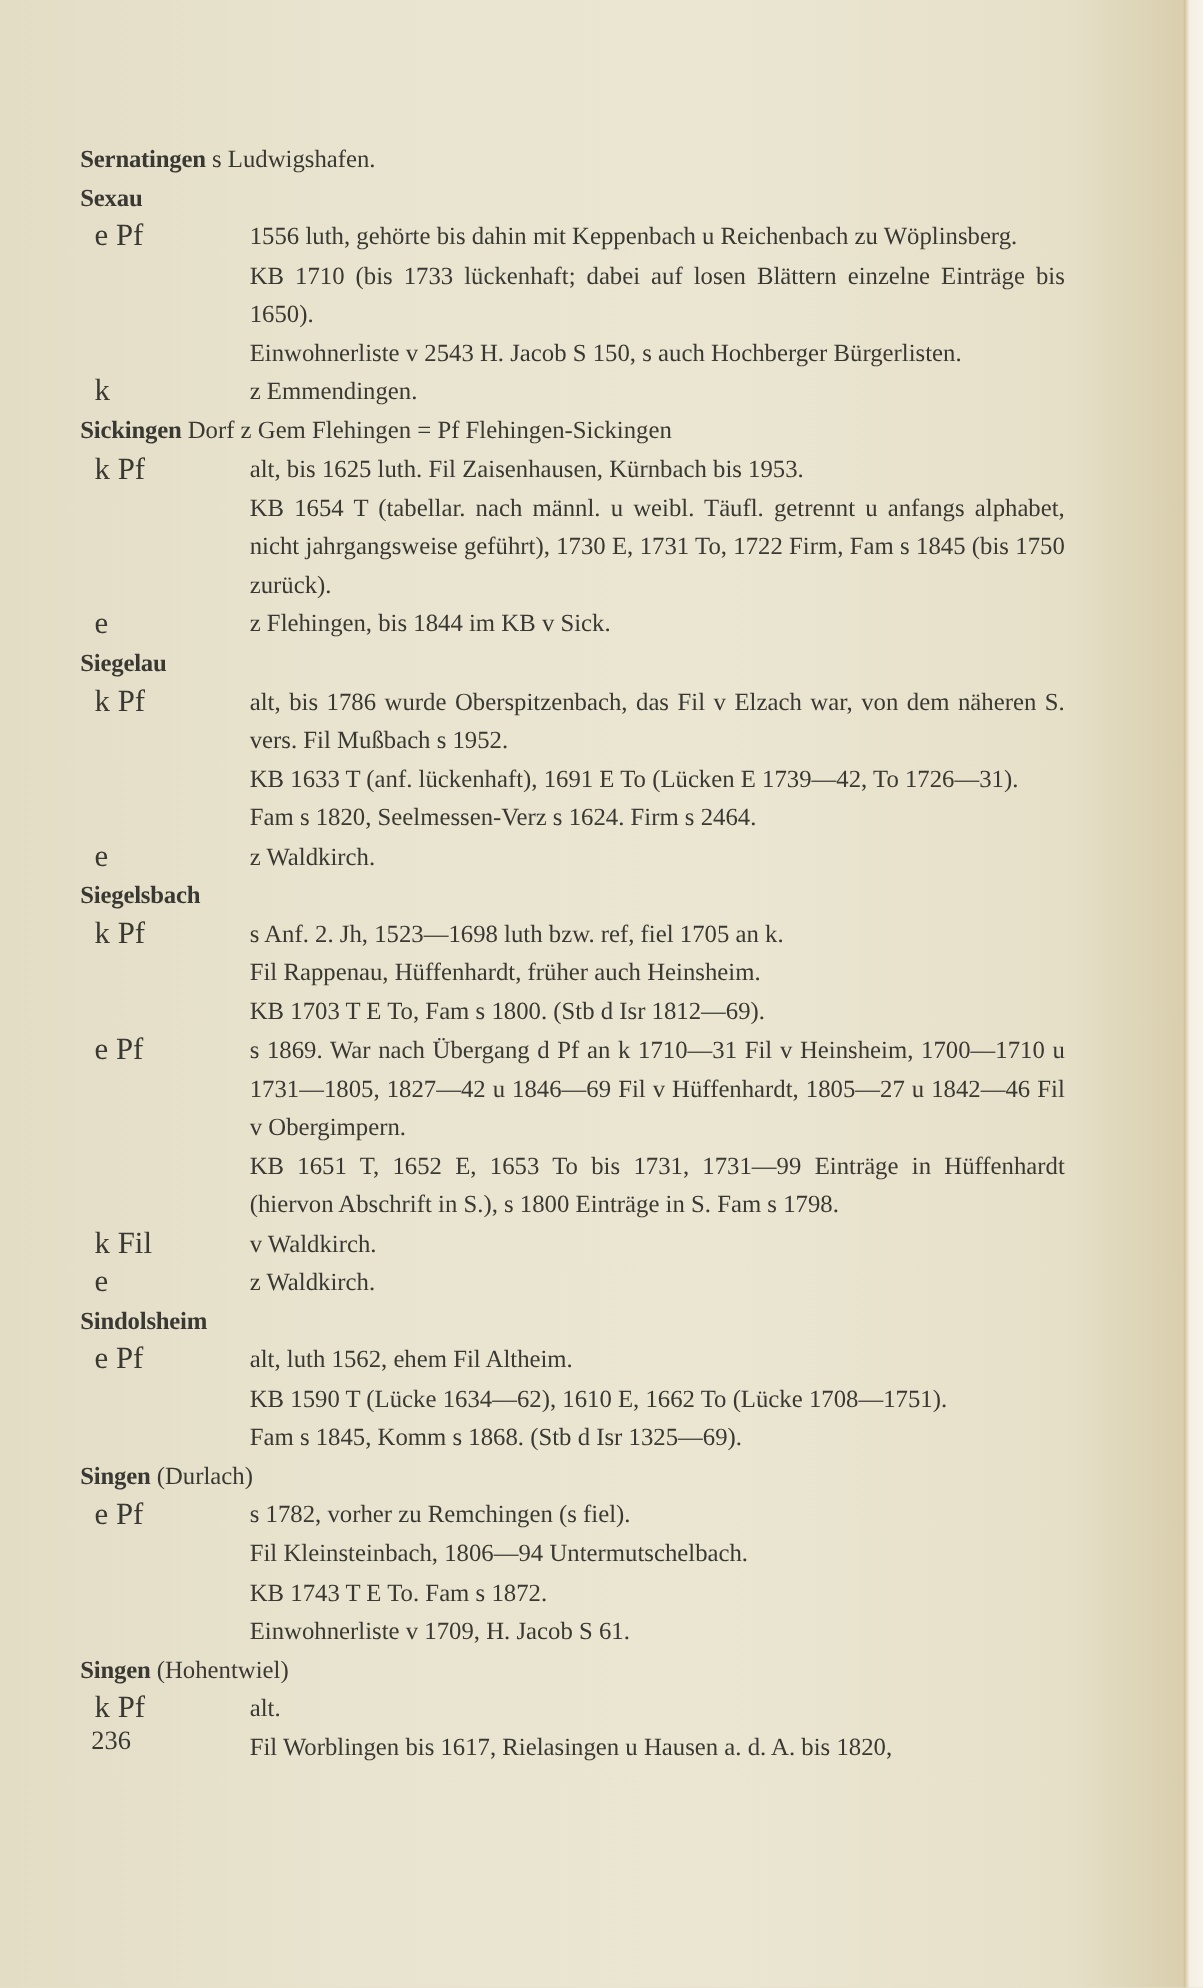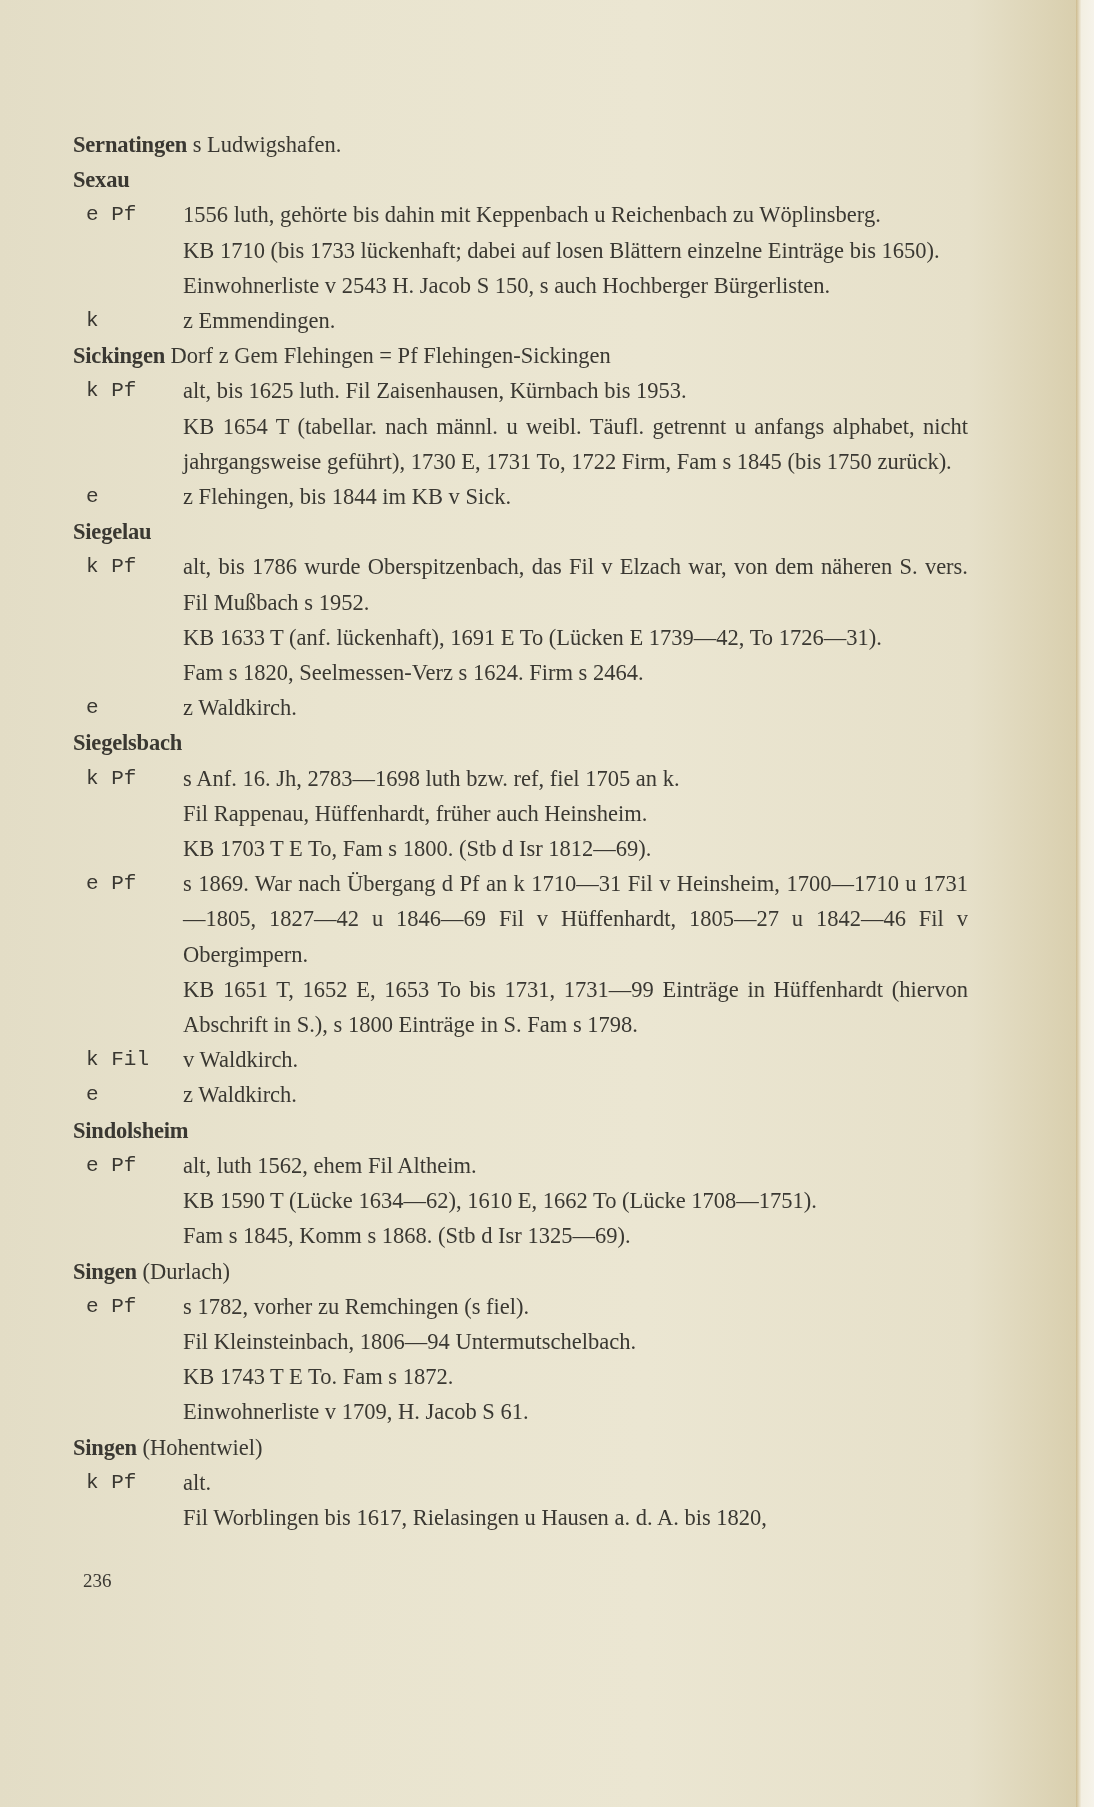--- a/index.html
+++ b/index.html
@@ -19,24 +19,24 @@
     background: linear-gradient(90deg, #cdbb8e 0%, #f3efe2 30%, #f6f3ea 100%);
   }
   .content {
     position: absolute; left: 73px; top: 127px; width: 895px;
     font-size: 22.5px; line-height: 35.2px;
   }
   .entry { margin: 0; }
   .head { display: block; }
   .head .name { font-weight: bold; letter-spacing: -0.2px; margin-top: 12px; }
   .row { display: flex; }
-  .lbl { width: 110px; flex: 0 0 110px; padding-left: 13px; box-sizing: border-box; font-size: 21px; font-family: Liberation Mono, monospace; }
+  .lbl { width: 110px; flex: 0 0 110px; padding-left: 13px; box-sizing: border-box; font-size: 28px; }
   .txt { flex: 1; text-align: justify; text-align-last: left; }
-  .p { display: block; }
-  .pageno { position: absolute; left: 83px; top: 1570px; font-size: 19px; }
+  .p { display: block; margin-left: 44px; }
+  .pageno { position: absolute; left: 83px; top: 1570px; font-size: 24px; }
 </style>
 </head>
 <body>
 
 <div class="page"></div>
 <div class="edge"></div>
 
 <div class="content" id="content">
     <div class="entry">
       <div class="head"><span class="name">Sernatingen</span> <span>s Ludwigshafen.</span></div>
@@ -89,21 +89,21 @@
         <div class="txt">
           <span class="p">z Waldkirch.</span>
         </div>
       </div>
     </div>
     <div class="entry">
       <div class="head"><span class="name">Siegelsbach</span> <span></span></div>
       <div class="row">
         <div class="lbl">k Pf</div>
         <div class="txt">
-          <span class="p">s Anf. 16. Jh, 2783—1698 luth bzw. ref, fiel 1705 an k.</span>
+          <span class="p">s Anf. 2. Jh, 1523—1698 luth bzw. ref, fiel 1705 an k.</span>
           <span class="p">Fil Rappenau, Hüffenhardt, früher auch Heinsheim.</span>
           <span class="p">KB 1703 T E To, Fam s 1800. (Stb d Isr 1812—69).</span>
         </div>
       </div>
       <div class="row">
         <div class="lbl">e Pf</div>
         <div class="txt">
           <span class="p">s 1869. War nach Übergang d Pf an k 1710—31 Fil v Heinsheim, 1700—1710 u 1731—1805, 1827—42 u 1846—69 Fil v Hüffenhardt, 1805—27 u 1842—46 Fil v Obergimpern.</span>
           <span class="p">KB 1651 T, 1652 E, 1653 To bis 1731, 1731—99 Einträge in Hüffenhardt (hiervon Abschrift in S.), s 1800 Einträge in S. Fam s 1798.</span>
         </div>

